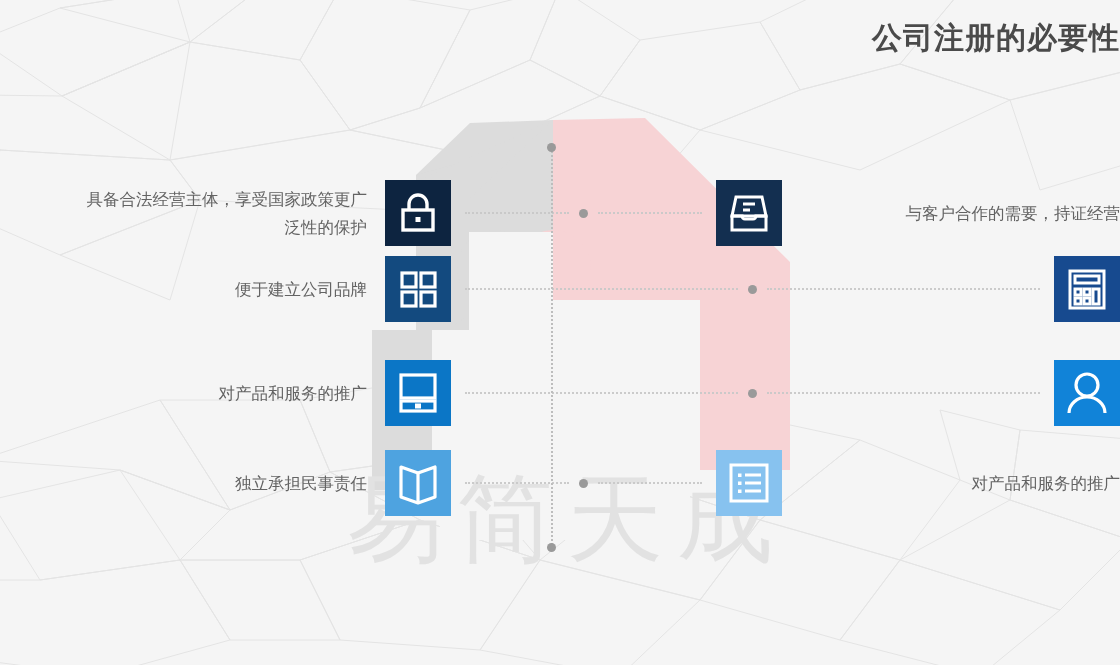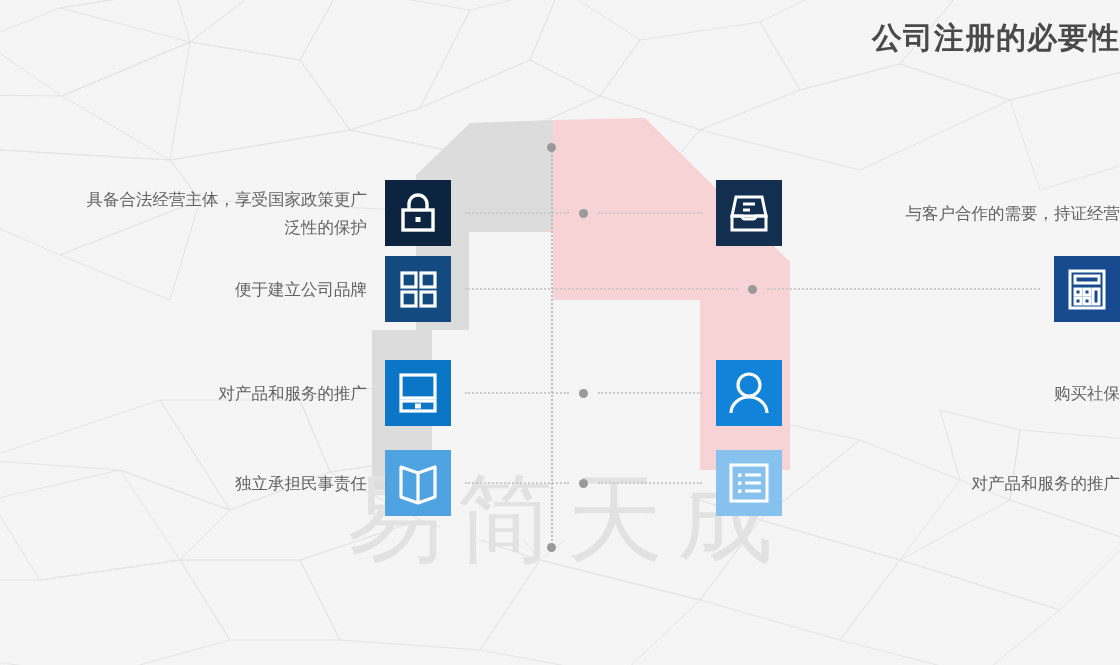--- a/index.html
+++ b/index.html
@@ -317,21 +317,20 @@
     <div class="dots"></div>
     <div class="icon-box">
       <svg width="66" height="66" viewBox="0 0 66 66">
         <rect width="66" height="66" fill="#1183d8"></rect>
         <g fill="none" stroke="#ffffff" stroke-width="3.2">
           <circle cx="33" cy="25" r="11"></circle>
           <path d="M15 53 a18 16 0 0 1 36 0"></path>
         </g>
       </svg>
     </div>
-    <div class="label label-right">购买社保</div>
   </div>
 
   <div class="row row-4">
     <div class="label label-left">独立承担民事责任</div>
     <div class="icon-box">
       <svg width="66" height="66" viewBox="0 0 66 66">
         <rect width="66" height="66" fill="#4ea3e0"></rect>
         <g fill="none" stroke="#ffffff" stroke-width="3.2" stroke-linejoin="round">
           <path d="M16 17 L33 23 L50 17 L50 47 L33 53 L16 47 Z"></path>
           <path d="M33 23 L33 53"></path>

